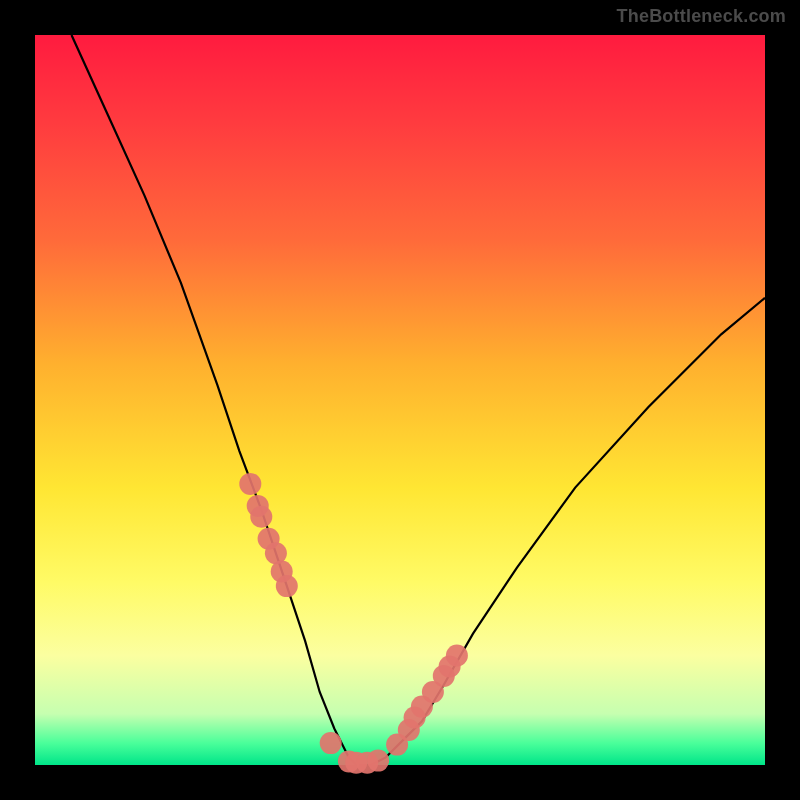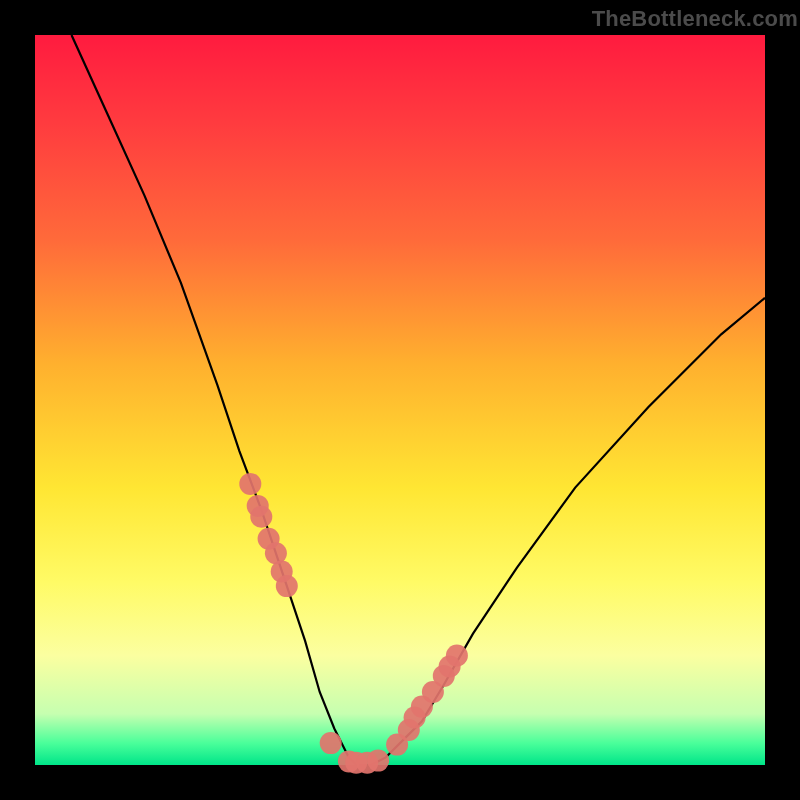--- a/index.html
+++ b/index.html
@@ -33,23 +33,23 @@
       #fffb66 75%,
       #fbffa0 85%,
       #c6ffb0 93%,
       #4aff9a 97%,
       #00e589 100%
     );
   }
   .watermark {
     position: absolute;
     top: 6px;
-    right: 2px;
+    right: 14px;
     font-family: Arial, Helvetica, sans-serif;
-    font-size: 22px;
+    font-size: 18px;
     font-weight: 600;
     color: #4b4b4b;
     letter-spacing: 0.2px;
   }
   svg.curve {
     position: absolute;
     left: 0;
     top: 0;
     width: 730px;
     height: 730px;

